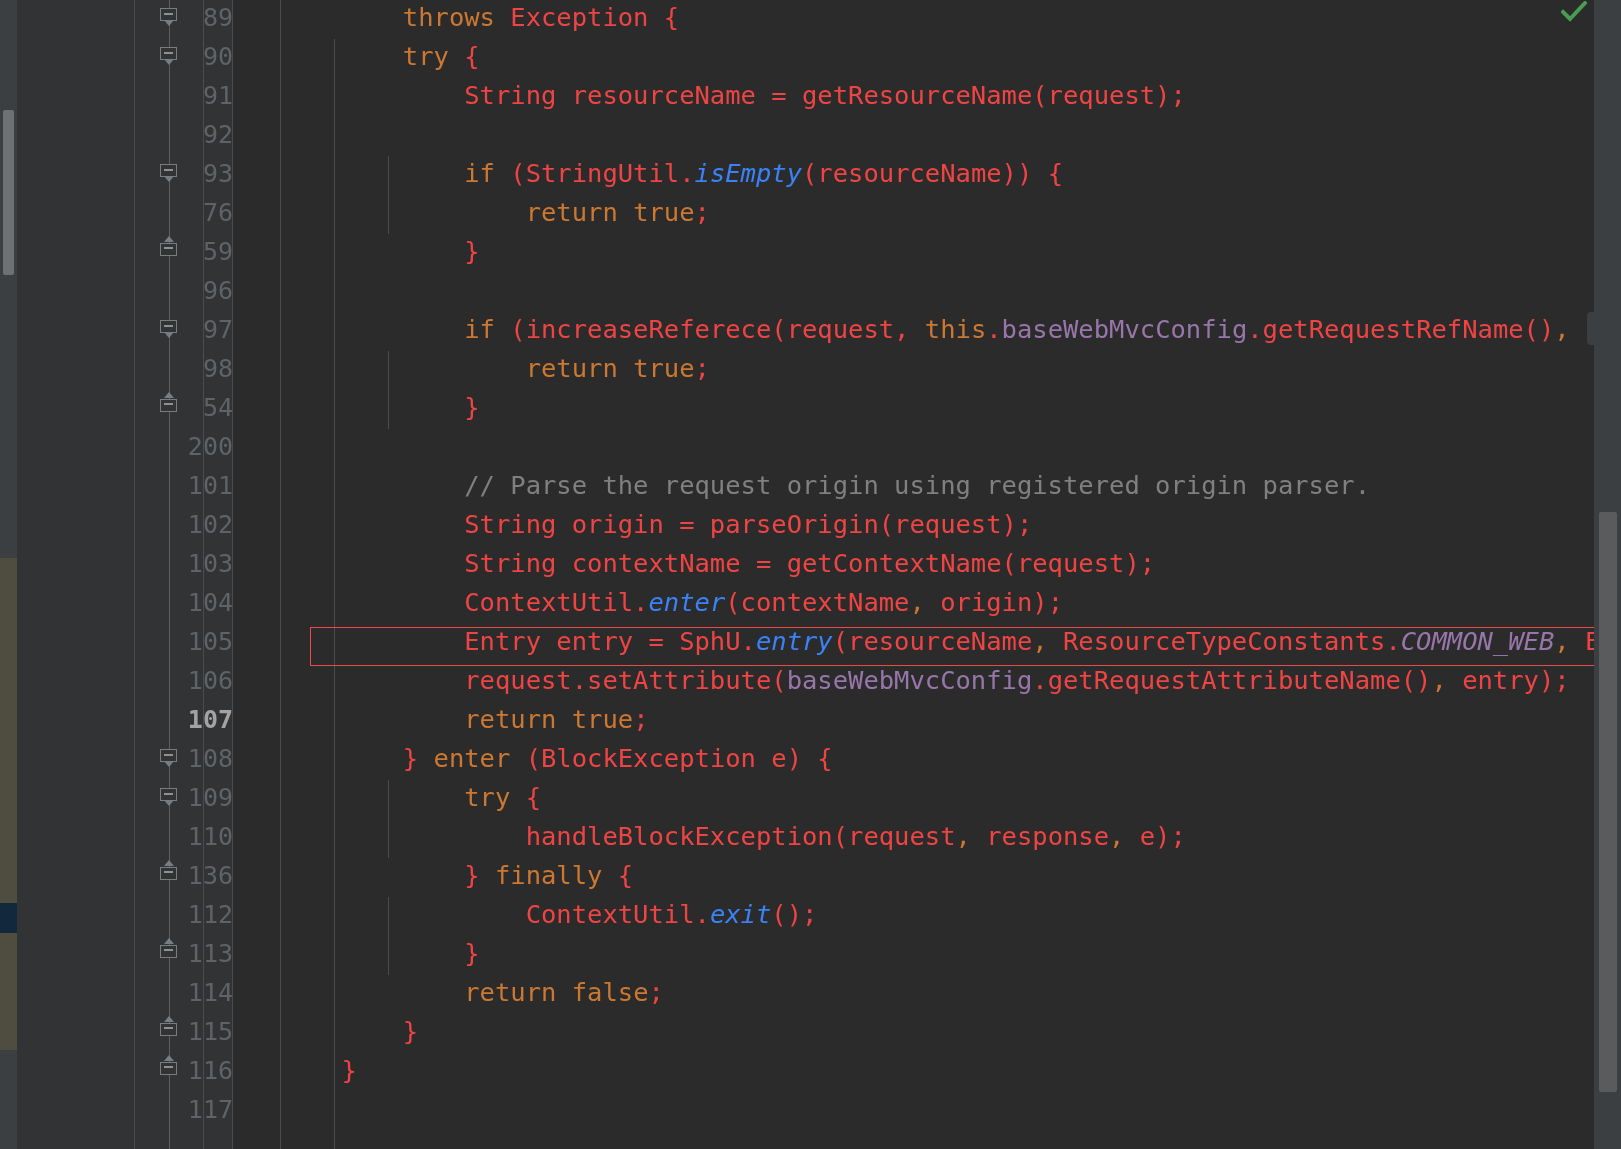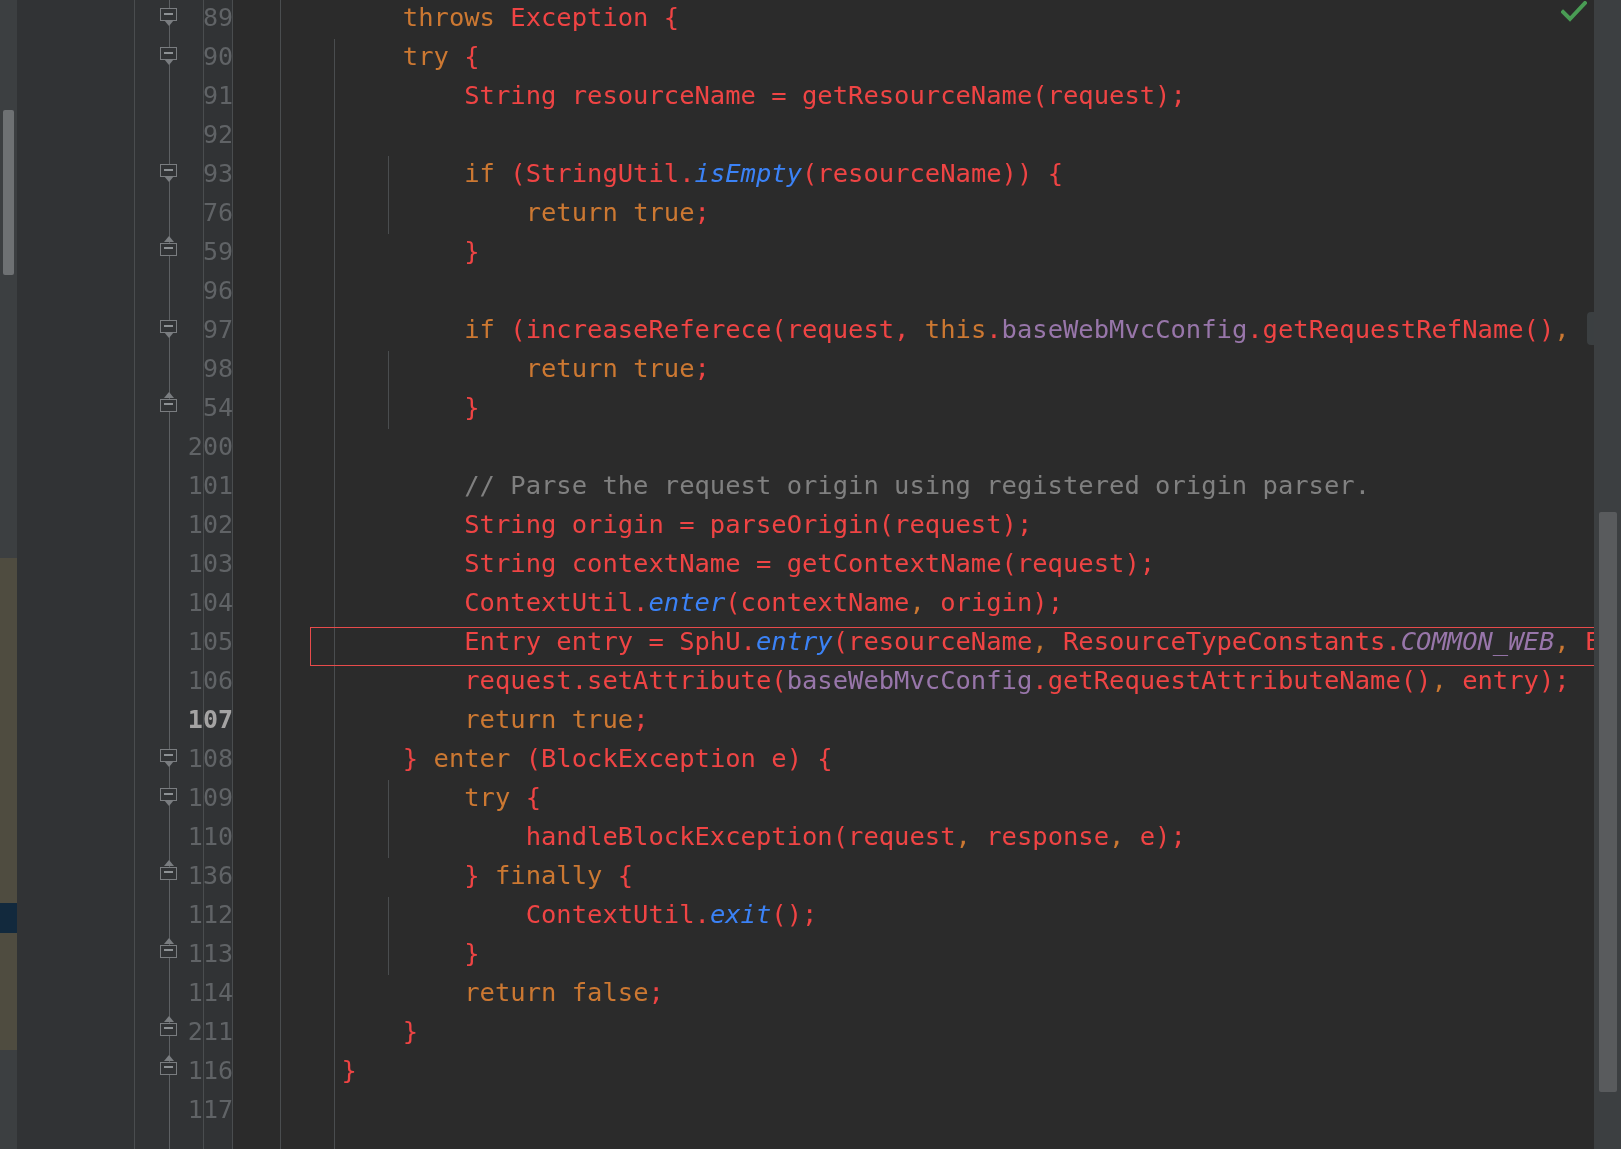--- a/index.html
+++ b/index.html
@@ -327,21 +327,21 @@
         <div class="line-number" style="top: 622px;">105</div>
         <div class="line-number" style="top: 661px;">106</div>
         <div class="line-number current" style="top: 700px;">107</div>
         <div class="line-number" style="top: 739px;">108</div>
         <div class="line-number" style="top: 778px;">109</div>
         <div class="line-number" style="top: 817px;">110</div>
         <div class="line-number" style="top: 856px;">136</div>
         <div class="line-number" style="top: 895px;">112</div>
         <div class="line-number" style="top: 934px;">113</div>
         <div class="line-number" style="top: 973px;">114</div>
-        <div class="line-number" style="top: 1012px;">211</div>
+        <div class="line-number" style="top: 1012px;">115</div>
         <div class="line-number" style="top: 1051px;">116</div>
         <div class="line-number" style="top: 1090px;">117</div>
       </div>
   </div>
 
   <div class="code-area">
     <div id="guides-layer">
         <div class="indent-guide" style="left: 47px; top: 0px; height: 1149px;"></div>
         <div class="indent-guide" style="left: 101px; top: 39px; height: 1110px;"></div>
         <div class="indent-guide" style="left: 155px; top: 156px; height: 78px;"></div>

